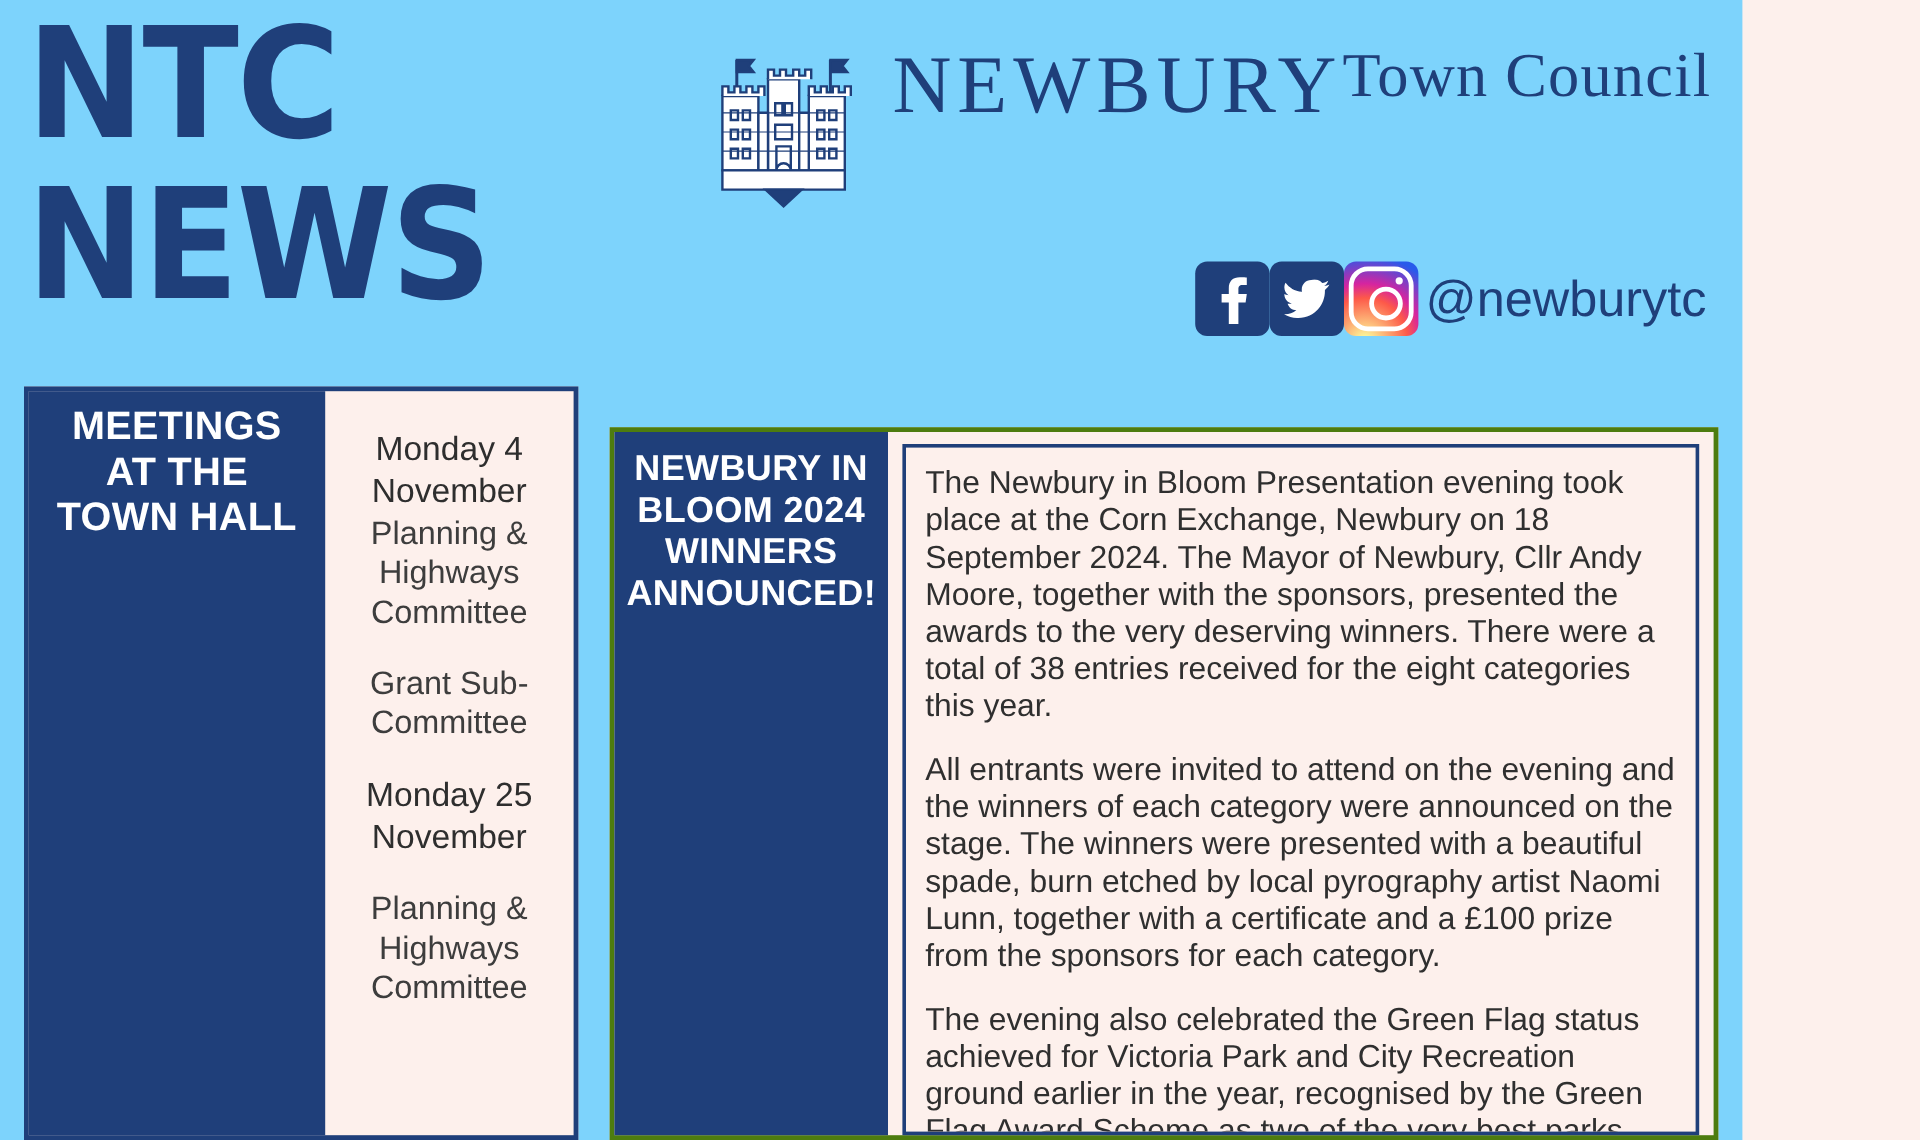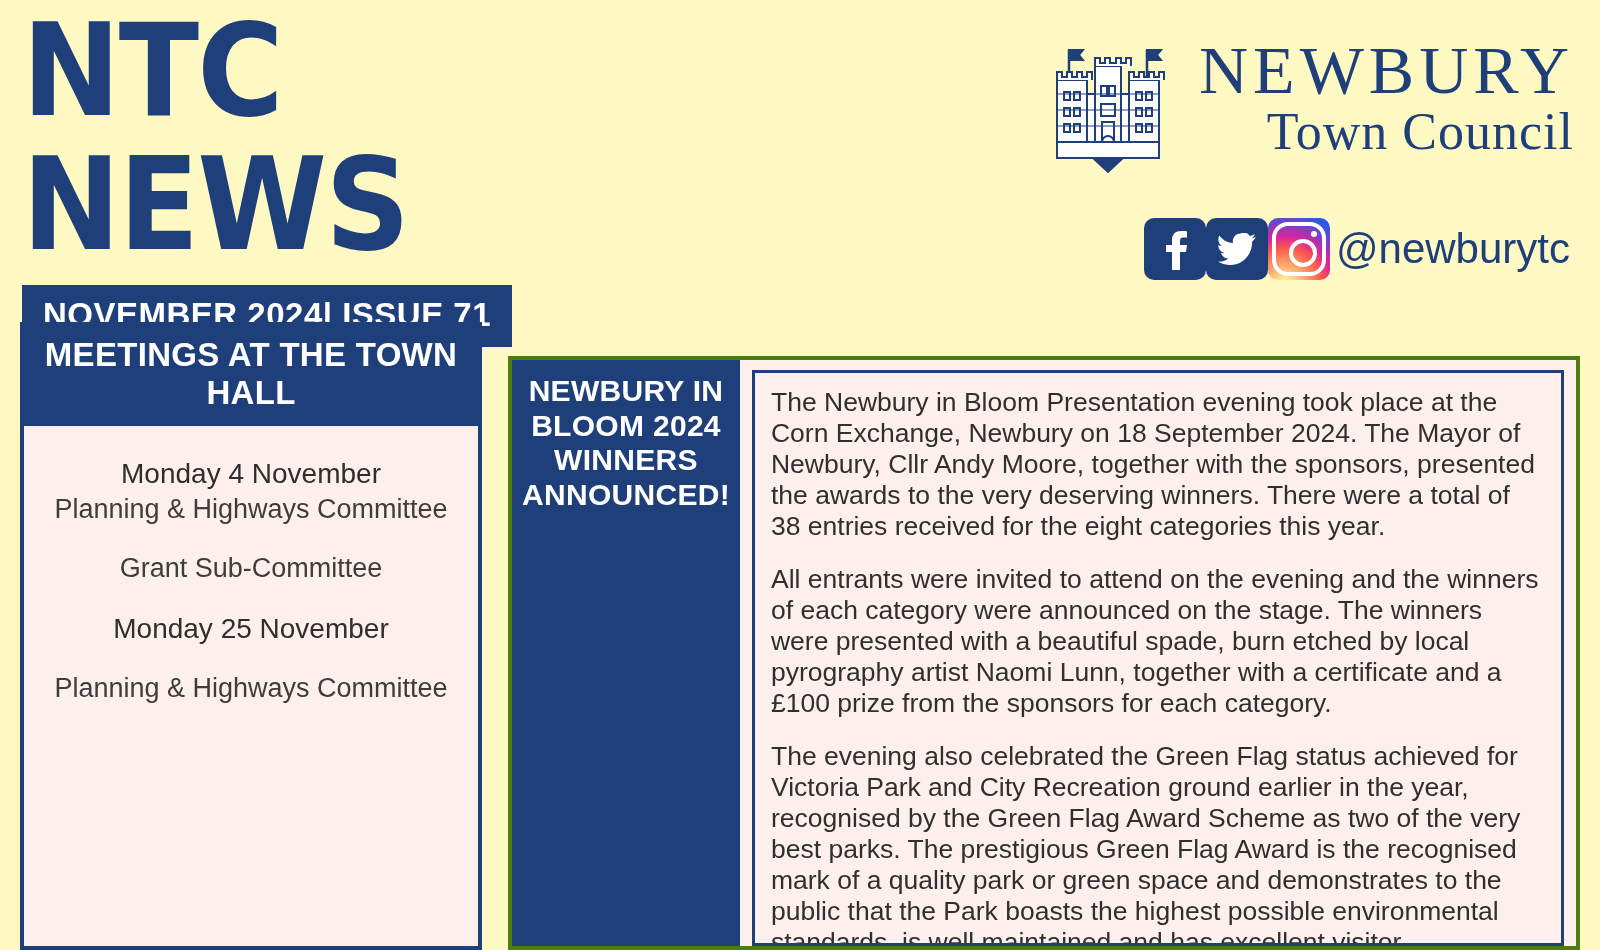--- a/index.html
+++ b/index.html
@@ -5,22 +5,22 @@
   * { box-sizing: border-box; }
   html, body {
     margin: 0; padding: 0;
     width: 1600px; height: 950px;
     background: #fdf0ec;
     font-family: "Liberation Sans", sans-serif;
     overflow: hidden;
   }
   .page {
     position: relative;
-    width: 1600px; height: 950px;
-    background: #fef9c3;
+    width: 1452px; height: 950px;
+    background: #7dd3fc;
     padding: 0;
   }
 
   
   .masthead {
     position: absolute;
     left: 22px; top: 4px;
     width: 700px;
   }
   .masthead-title {
@@ -53,21 +53,21 @@
     display: flex;
     align-items: flex-start;
     gap: 16px;
   }
   .castle {
     width: 150px; height: 150px;
     flex: 0 0 auto;
   }
   .logo-text {
     display: flex;
-    flex-direction: column;
+    flex-direction: row;
     justify-content: flex-start;
     line-height: 1;
     padding-top: 8px;
     text-align: right;
   }
   .logo-newbury {
     font-family: "Liberation Serif", serif;
     font-size: 68px;
     letter-spacing: 5px;
     color: #1f3f7a;
@@ -140,21 +140,21 @@
     bottom: 0;
     display: flex;
     gap: 26px;
   }
   .col-left {
     width: 462px;
     flex: 0 0 462px;
     border: 4px solid #1f3f7a;
     background: #fdf0ec;
     display: flex;
-    flex-direction: column;
+    flex-direction: row;
   }
   .col-right {
     flex: 1 1 auto;
     border: 4px solid #4d7c0f;
     background: #fdf0ec;
     display: flex;
     margin-top: 34px;
   }
 
   .panel-head {
@@ -207,21 +207,20 @@
   }
   .article p:last-child { margin-bottom: 0; }
 </style>
 </head>
 <body>
 
 <div class="page">
 
   <div class="masthead">
     <h1 class="masthead-title">NTC NEWS</h1>
-    <div class="issue-bar">NOVEMBER 2024| ISSUE 71</div>
   </div>
 
   <div class="logo-block">
     <span class="castle">
       <svg viewBox="0 0 150 150" width="150" height="150" aria-hidden="true">
         <g fill="none" stroke="#1f3f7a" stroke-width="2">
 
           <path d="M36 22v30M114 22v30" stroke-width="2.5"></path>
           <path d="M36 22h14l-4 5 4 5H36z" fill="#1f3f7a"></path>
           <path d="M114 22h14l-4 5 4 5h-14z" fill="#1f3f7a"></path>

